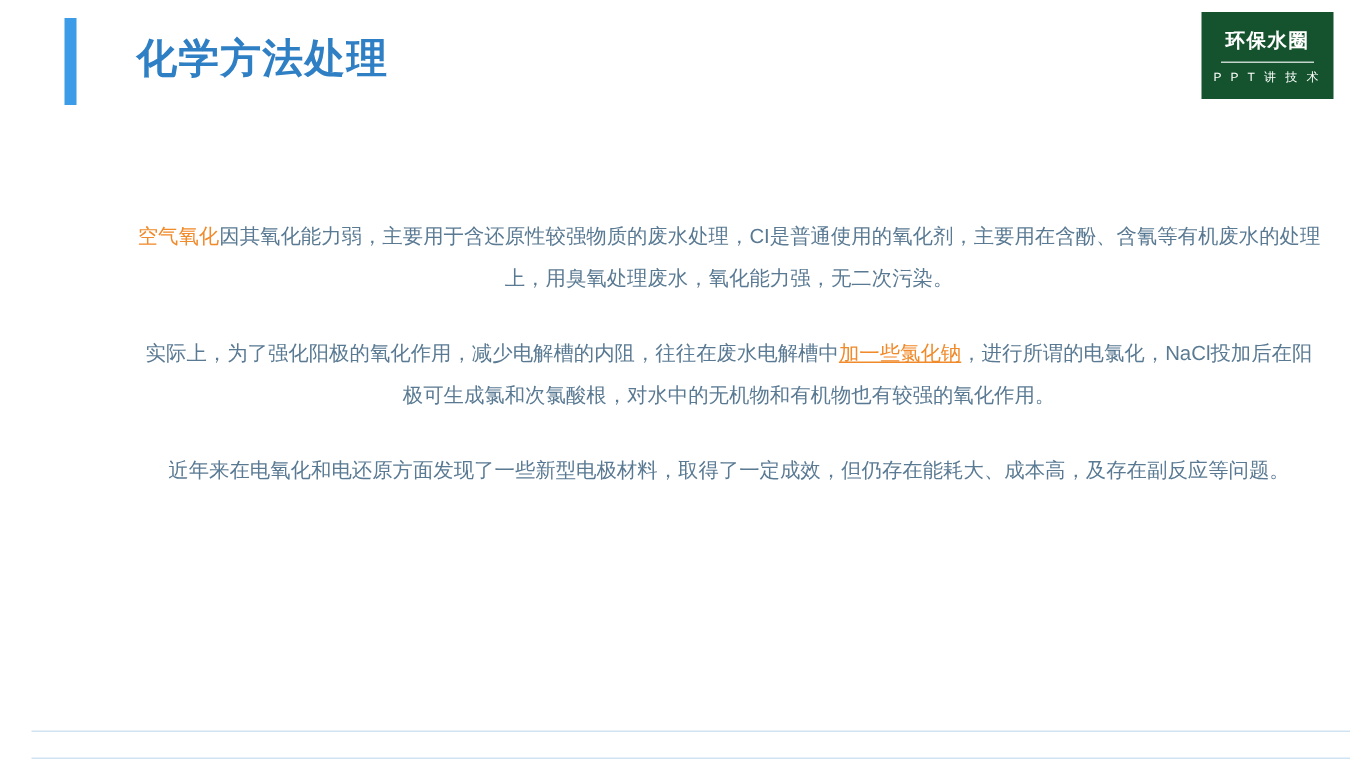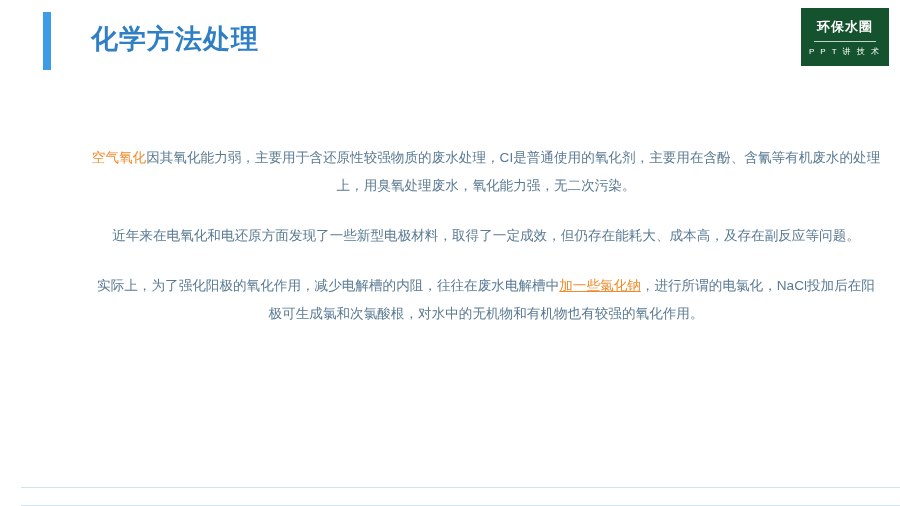--- a/index.html
+++ b/index.html
@@ -125,23 +125,23 @@
     <div class="logo-main">环保水圈</div>
     <div class="logo-divider"></div>
     <div class="logo-sub">P P T 讲 技 术</div>
   </div>
 
   <div class="content">
     <p class="para">
       <span class="hl">空气氧化</span><span>因其氧化能力弱，主要用于含还原性较强物质的废水处理，CI是普通使用的氧化剂，主要用在含酚、含氰等有机废水的处理上，用臭氧处理废水，氧化能力强，无二次污染。</span>
     </p>
     <p class="para">
-      <span>近年来在电氧化和电还原方面发现了一些新型电极材料，取得了一定成效，但仍存在能耗大、成本高，及存在副反应等问题。</span>
+      <span>实际上，为了强化阳极的氧化作用，减少电解槽的内阻，往往在废水电解槽中</span><span class="hl-u">加一些氯化钠</span><span>，进行所谓的电氯化，NaCl投加后在阳极可生成氯和次氯酸根，对水中的无机物和有机物也有较强的氧化作用。</span>
     </p>
     <p class="para">
-      <span>实际上，为了强化阳极的氧化作用，减少电解槽的内阻，往往在废水电解槽中</span><span class="hl-u">加一些氯化钠</span><span>，进行所谓的电氯化，NaCl投加后在阳极可生成氯和次氯酸根，对水中的无机物和有机物也有较强的氧化作用。</span>
+      <span>近年来在电氧化和电还原方面发现了一些新型电极材料，取得了一定成效，但仍存在能耗大、成本高，及存在副反应等问题。</span>
     </p>
   </div>
 
   <div class="rule-top"></div>
   <div class="rule-bottom"></div>
 
 </div>
 
 </body></html>

